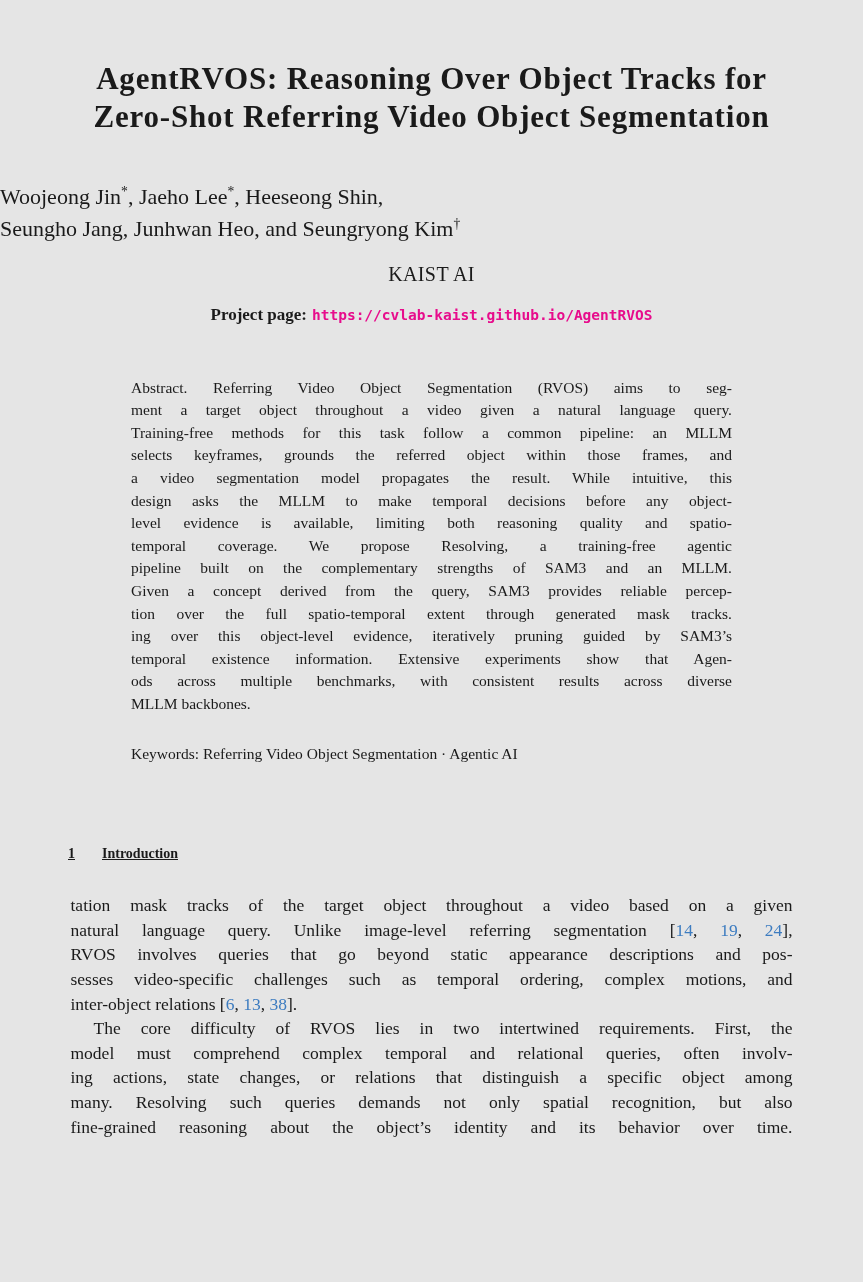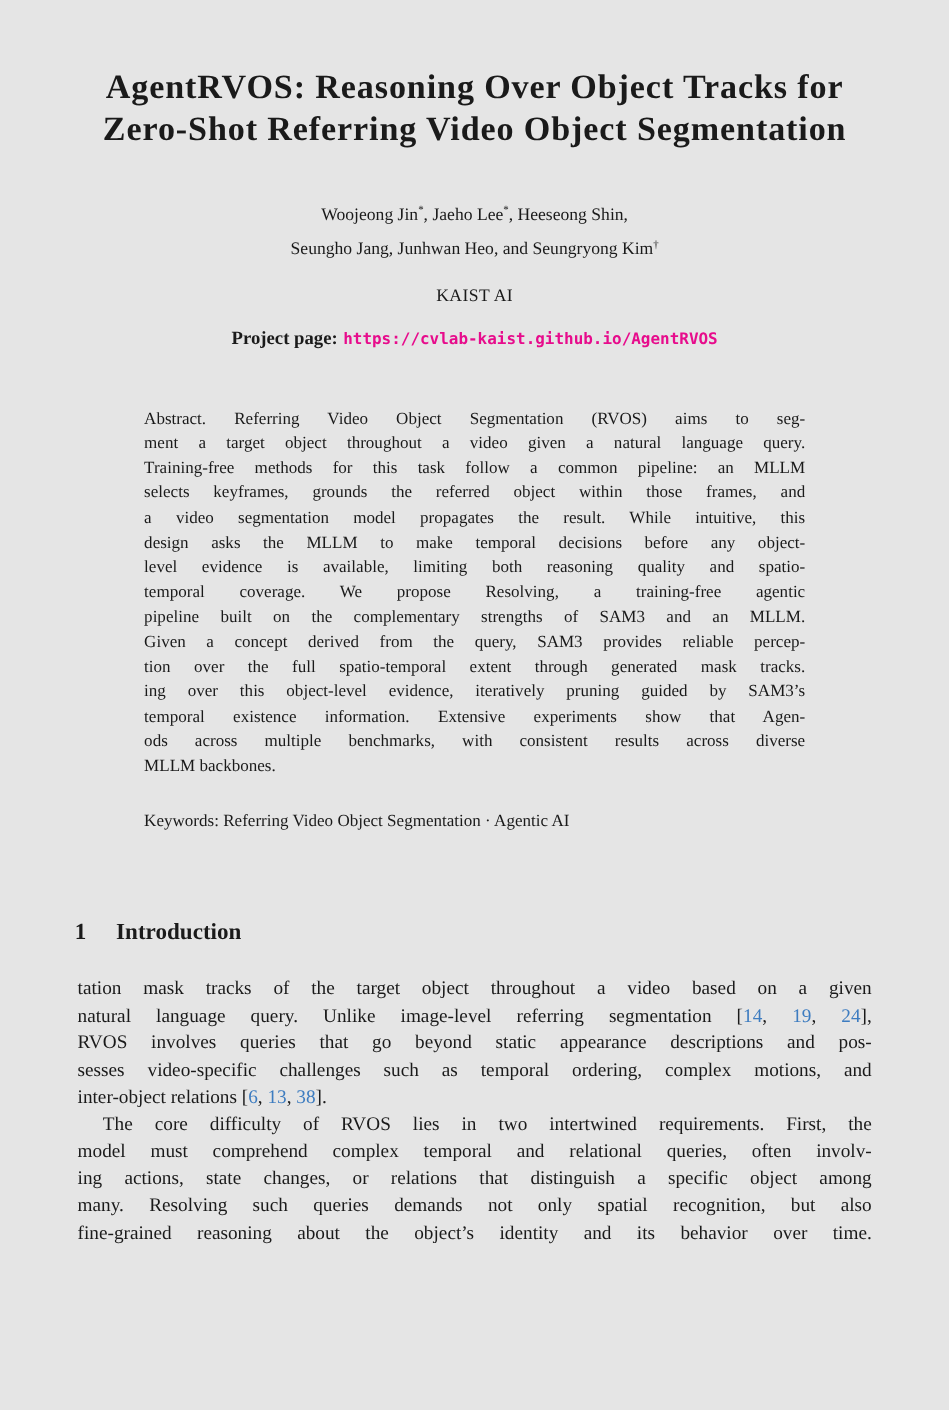--- a/index.html
+++ b/index.html
@@ -11,35 +11,35 @@
   .page{
     width:863px;height:1282px;background:#e5e5e5;color:var(--text);
     font-family:"Liberation Serif","DejaVu Serif",serif;
     position:relative;overflow:hidden;box-sizing:border-box;
   }
   
   .title{
     margin:0;padding-top:60px;text-align:center;
     font-size:31px;line-height:38px;font-weight:bold;letter-spacing:0.8px;
   }
-  .authors{margin-top:42px;text-align:center;font-size:16px;line-height:27px;}
+  .authors{margin-top:42px;text-align:left;font-size:22px;line-height:27px;}
   .authors sup{font-size:62%;}
-  .affil{margin-top:20px;text-align:center;font-size:16px;letter-spacing:0.4px;}
+  .affil{margin-top:20px;text-align:center;font-size:20px;letter-spacing:0.4px;}
   .project{margin-top:19px;text-align:center;font-size:17px;font-weight:bold;}
   .url{
     font-family:"DejaVu Sans Mono","Liberation Mono",monospace;
     font-size:14.5px;color:var(--link);text-decoration:none;margin-left:5px;
   }
   
   .abstract{margin:52px auto 0 auto;width:601px;font-size:15.5px;}
   .abstract .line{line-height:22.6px;}
   .keywords{margin-top:27px;font-size:15.5px;line-height:22.6px;}
   
   .section{
-    margin:76px 0 0 68px;font-size:21px;font-weight:bold;line-height:26px;
+    margin:76px 0 0 68px;font-size:14px;font-weight:bold;line-height:26px;text-decoration:underline;
   }
   .snum{margin-right:27px;}
   
   .body{margin:26px auto 0 auto;width:722px;font-size:17.5px;}
   .body .line{line-height:24.6px;}
   
   .line{
     display:block;text-align:justify;text-align-last:justify;
   }
   .line.last{text-align-last:left;}

